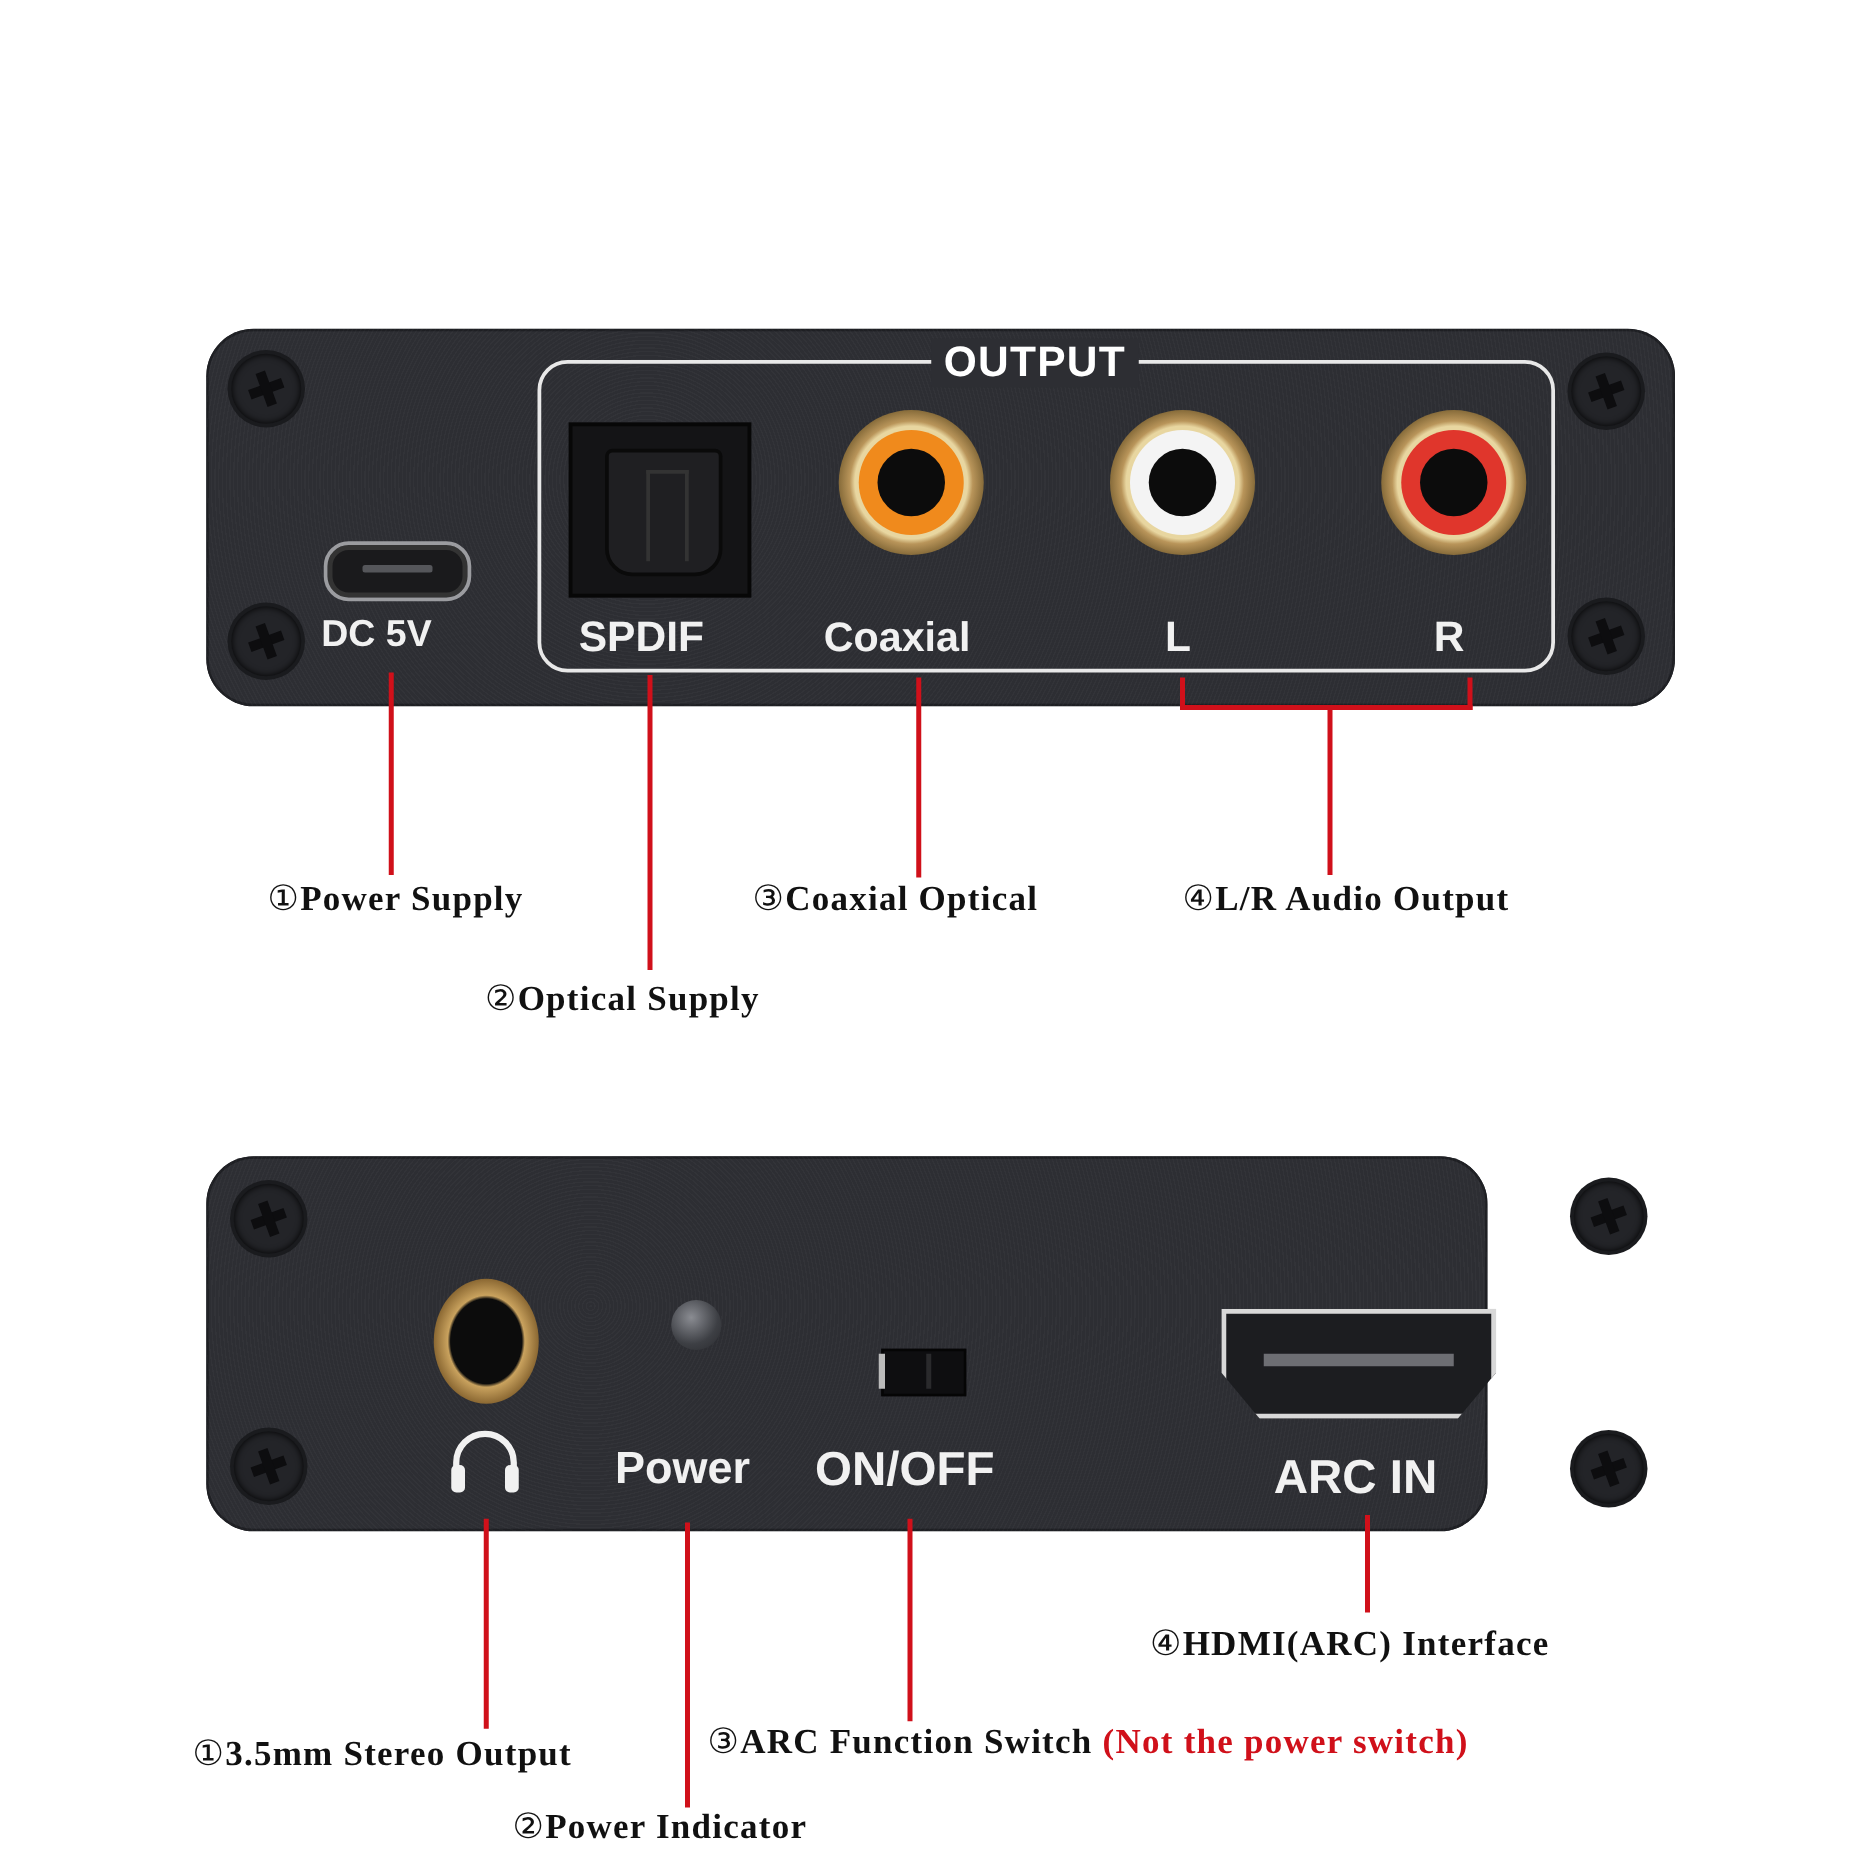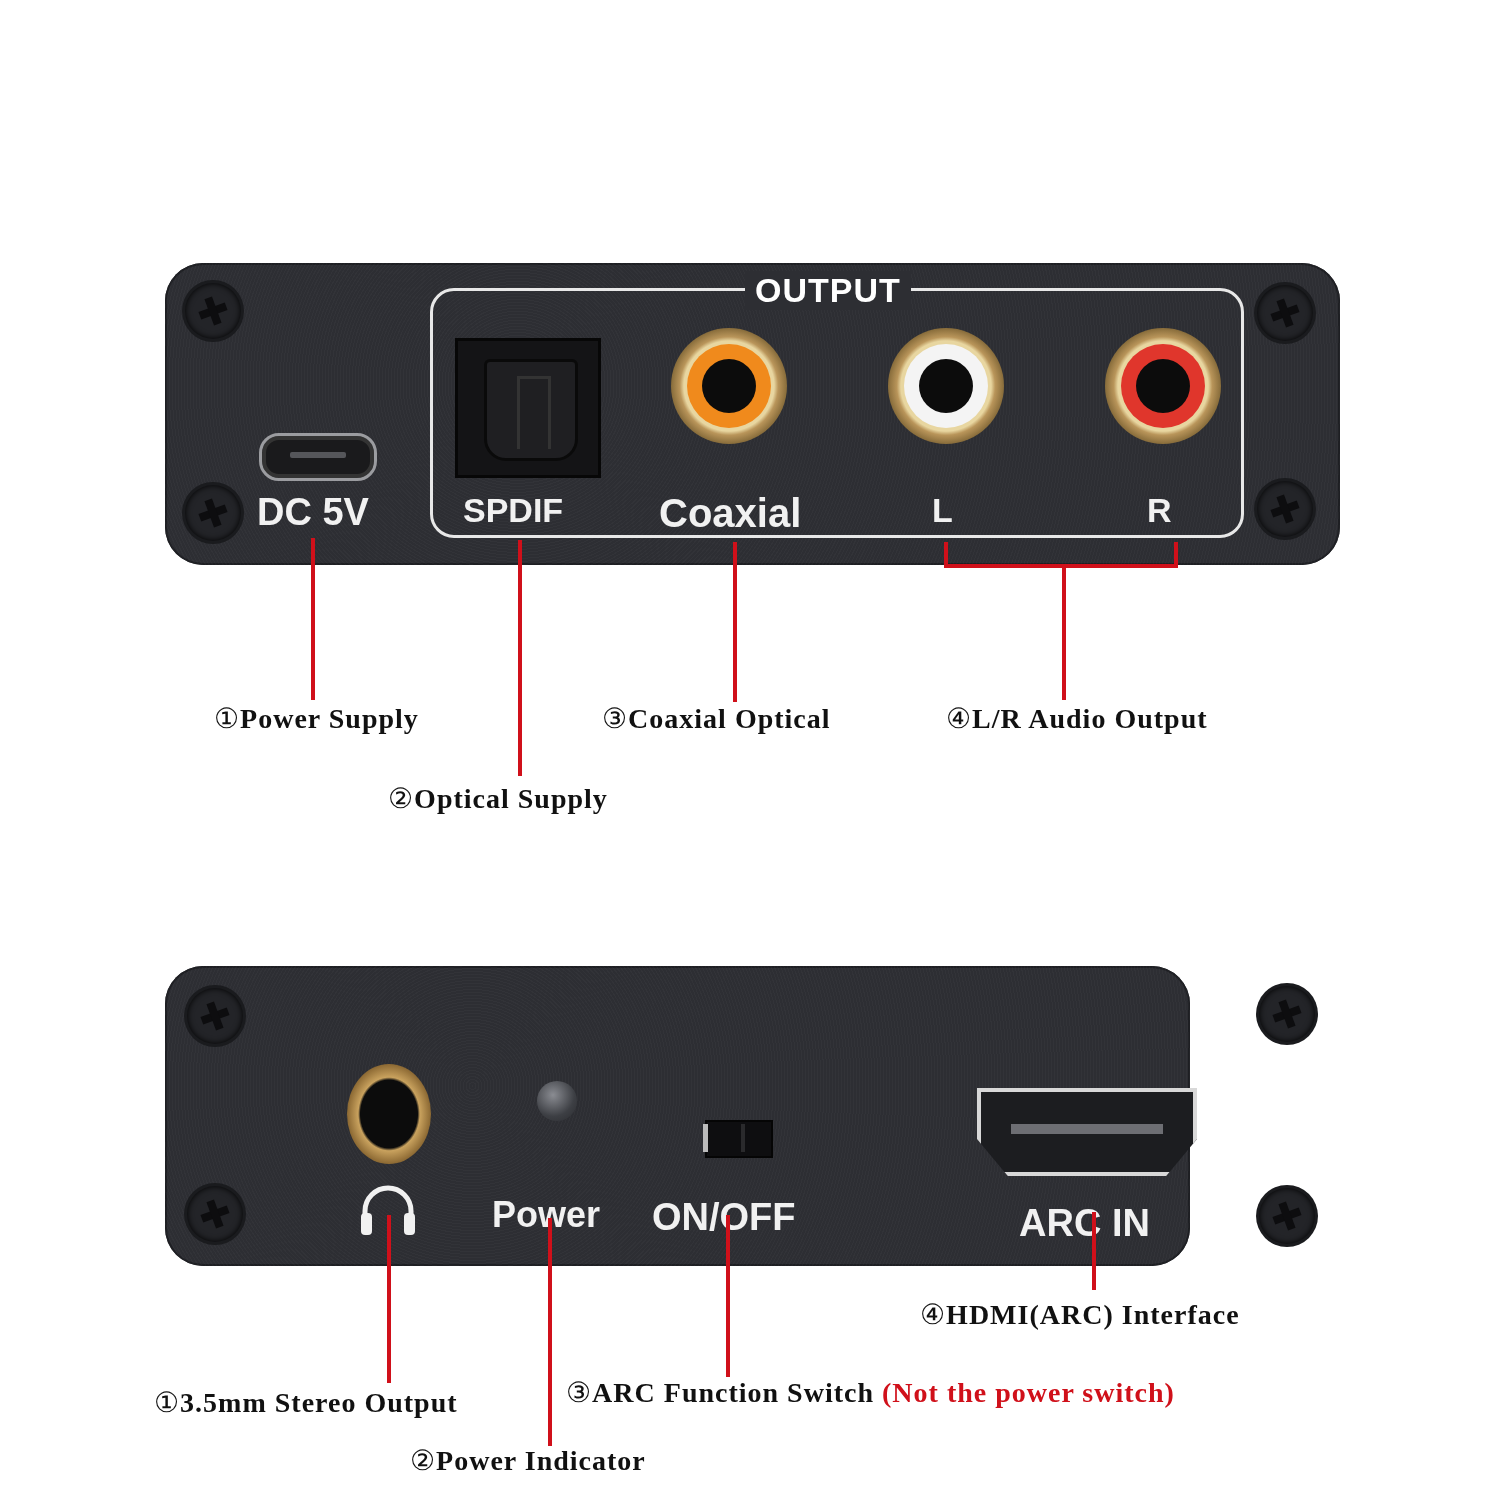--- a/index.html
+++ b/index.html
@@ -40,37 +40,37 @@
 </head>
 <body>
 
 <div class="panel" style="left:165px; top:263px; width:1175px; height:302px;">
   <div class="screw" style="left:20px; top:20px;"></div>
   <div class="screw" style="left:20px; top:222px;"></div>
   <div class="screw" style="left:1092px; top:22px;"></div>
   <div class="screw" style="left:1092px; top:218px;"></div>
 
   <div class="microusb" style="left:94px; top:170px;"></div>
-  <div class="silk" style="left:92px; top:228px; font-size:38px;">DC 5V</div>
+  <div class="silk" style="left:92px; top:228px; font-size:30px;">DC 5V</div>
 
   <div class="out-frame" style="left:265px; top:25px; width:808px; height:244px;"></div>
   <div class="out-title" style="left:580px; top:8px;">OUTPUT</div>
 
   <div class="toslink" style="left:290px; top:75px;">
     <div class="inner">
         <div class="flap"></div>
       </div>
   </div>
   <div class="silk" style="left:298px; top:228px; font-size:34px;">SPDIF</div>
 
   <div class="rca" style="left:506px; top:65px;">
     <div class="ring" style="background:#f08a1c;"></div>
       <div class="hole"></div>
   </div>
-  <div class="silk" style="left:494px; top:228px; font-size:40px;">Coaxial</div>
+  <div class="silk" style="left:494px; top:228px; font-size:33px;">Coaxial</div>
 
   <div class="rca" style="left:723px; top:65px;">
     <div class="ring" style="background:#f4f4f4;"></div>
       <div class="hole"></div>
   </div>
   <div class="silk" style="left:767px; top:228px; font-size:34px;">L</div>
 
   <div class="rca" style="left:940px; top:65px;">
     <div class="ring" style="background:#e0362c;"></div>
       <div class="hole"></div>
@@ -92,21 +92,21 @@
 <div class="label" style="left:388px; top:782px;">
   <span class="num">②</span><span>Optical Supply</span>
 </div>
 <div class="label" style="left:602px; top:702px;">
   <span class="num">③</span><span>Coaxial Optical</span>
 </div>
 <div class="label" style="left:946px; top:702px;">
   <span class="num">④</span><span>L/R Audio Output</span>
 </div>
 
-<div class="panel" style="left:165px; top:925px; width:1025px; height:300px;margin-top:41px;">
+<div class="panel" style="left:165px; top:925px; width:1025px; height:300px;">
   <div class="screw" style="left:22px; top:22px;"></div>
   <div class="screw" style="left:22px; top:220px;"></div>
   <div class="screw" style="left:1094px; top:20px;"></div>
   <div class="screw" style="left:1094px; top:222px;"></div>
 
   <div class="jack" style="left:182px; top:98px;"></div>
   <svg class="headphone" viewBox="0 0 62 56" style="left:192px; top:215px;">
     <path d="M8 40 V30 A23 23 0 0 1 54 30 V40" fill="none" stroke="#f1f1f1" stroke-width="5"></path>
     <rect x="4" y="32" width="11" height="22" rx="4" fill="#f1f1f1"></rect>
     <rect x="47" y="32" width="11" height="22" rx="4" fill="#f1f1f1"></rect>

